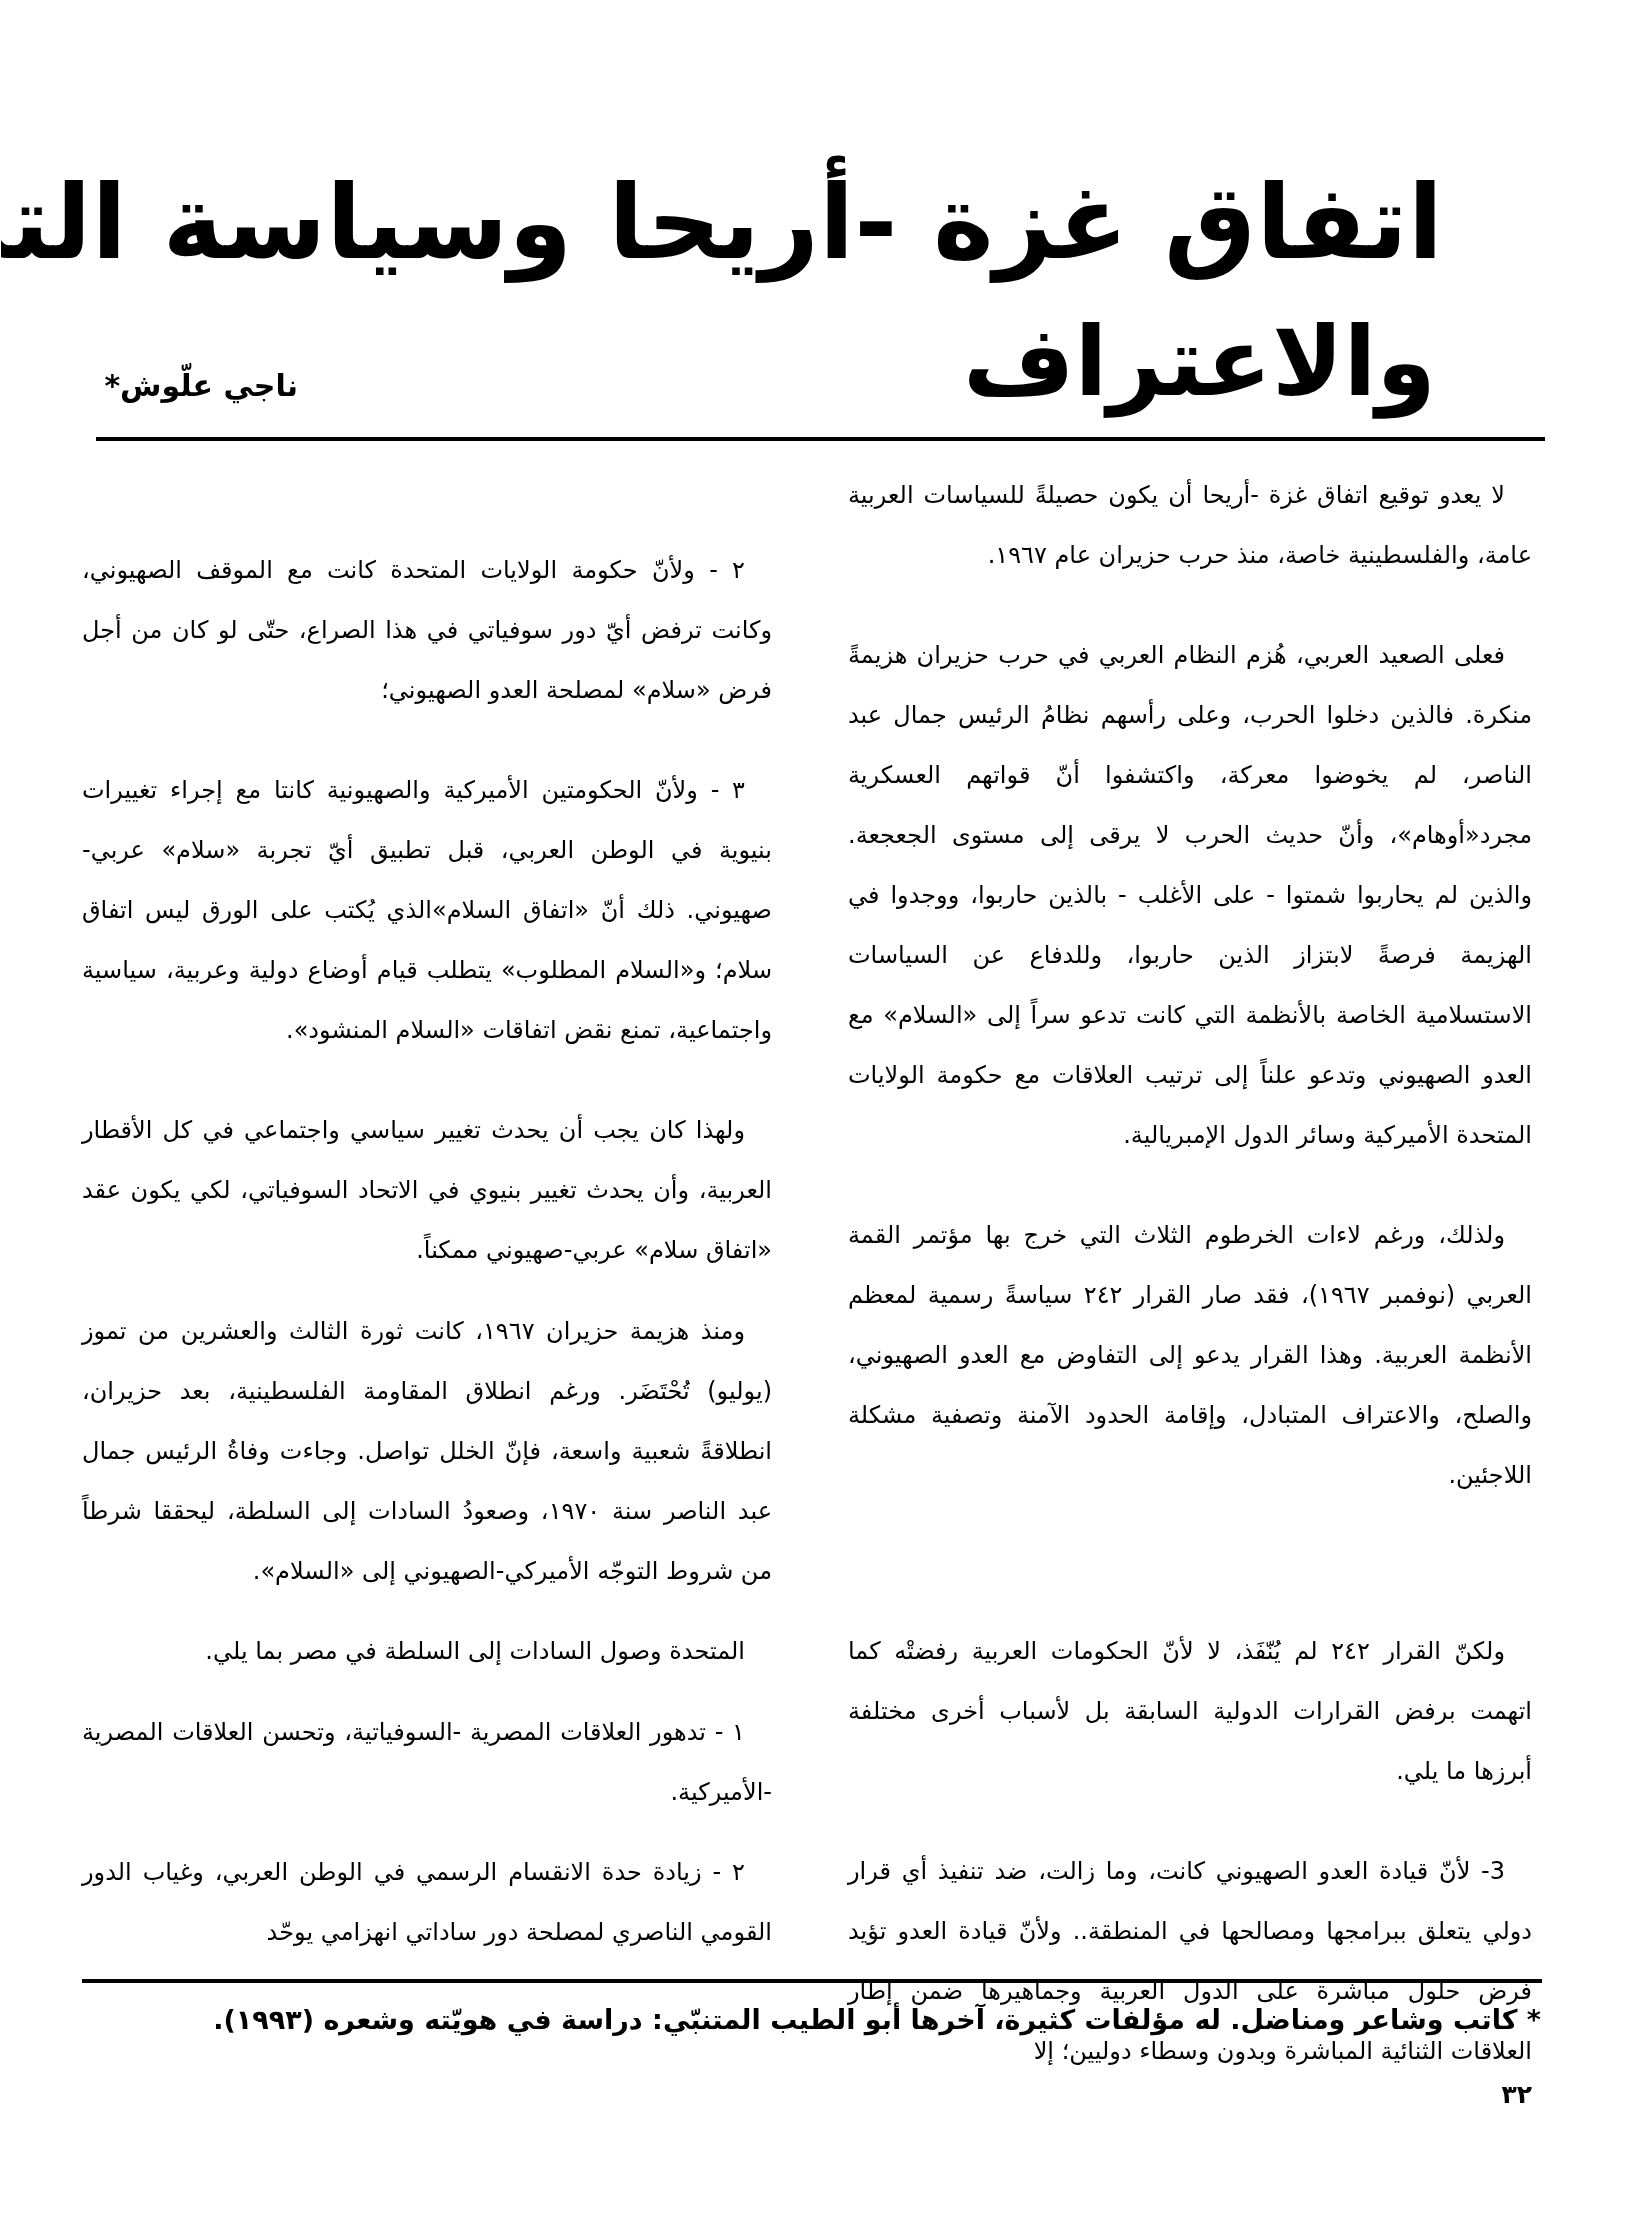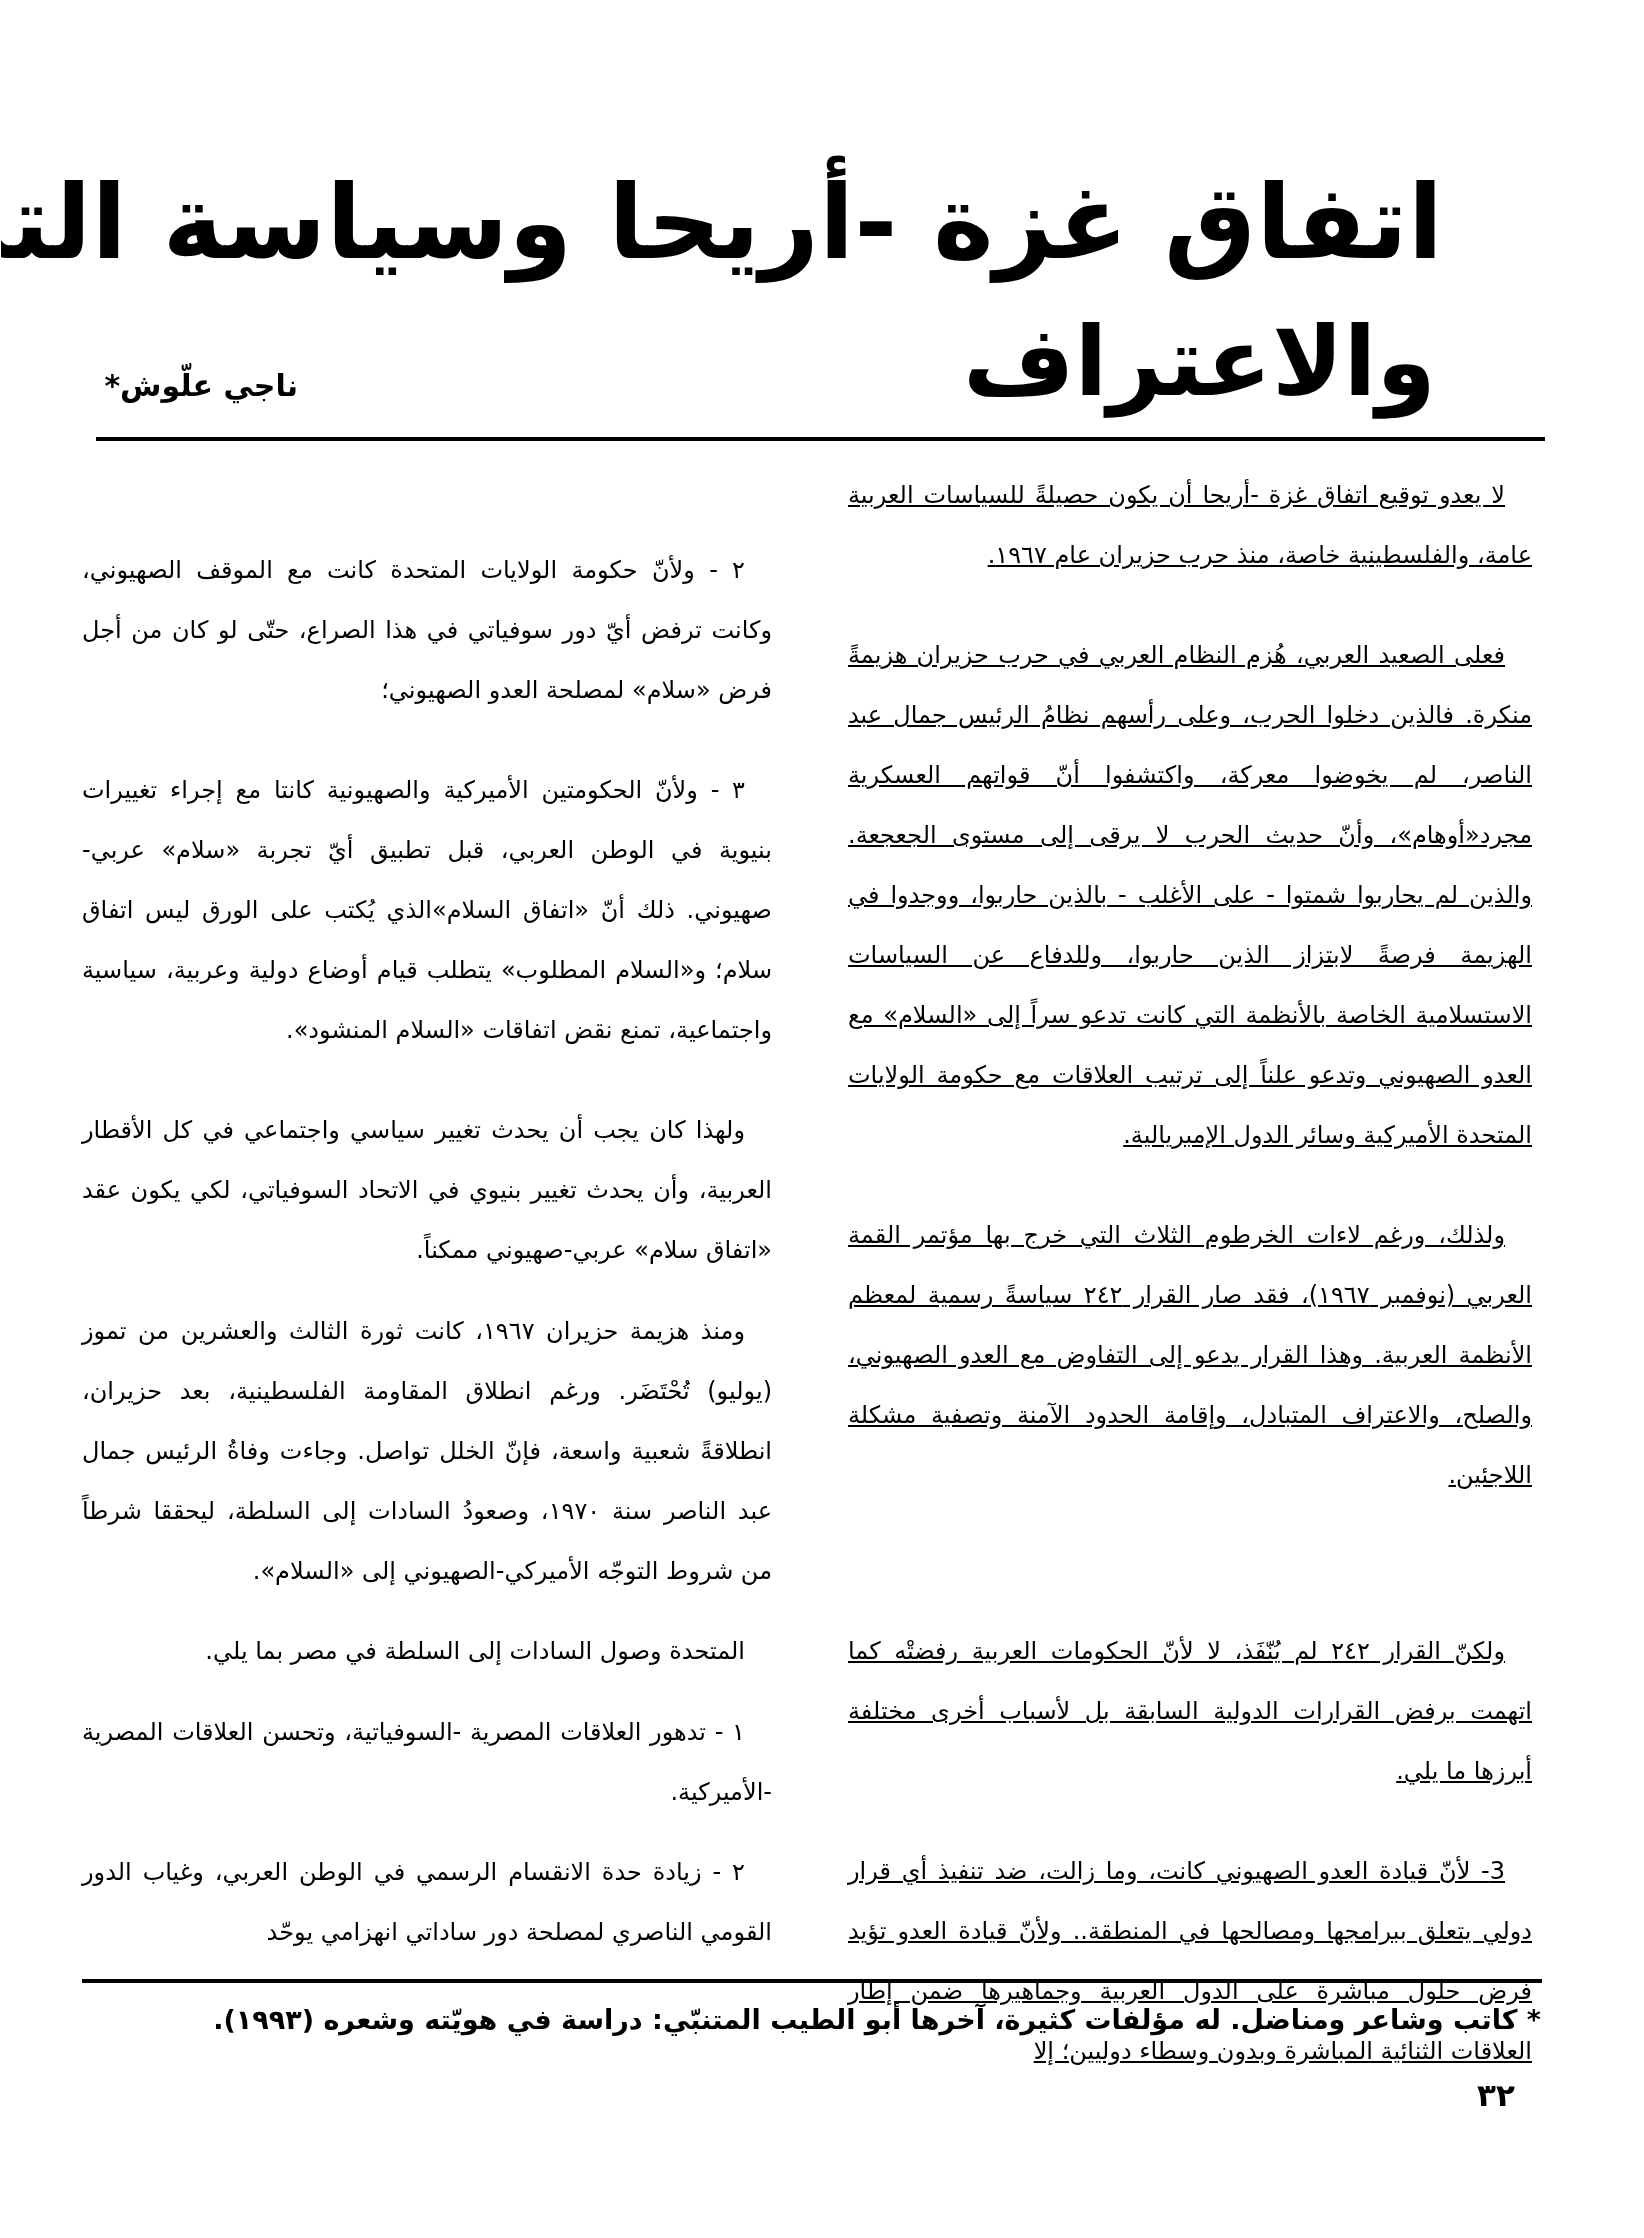--- a/index.html
+++ b/index.html
@@ -21,36 +21,36 @@
     text-align: right; direction: rtl;
   }
   .rule { position: absolute; background: #000; height: 4.1px; }
   #rule-top { top: 437px; left: 96px; width: 1449px; }
   #rule-bottom { top: 1979px; left: 82px; width: 1460px; }
 
   .column {
     position: absolute; direction: rtl; text-align: justify;
     font-size: 24px; line-height: 60px;
   }
-  #col-right { top: 465px; left: 848px; width: 684px; text-decoration: underline; }
+  #col-right { top: 465px; left: 848px; width: 684px; }
   #col-left  { top: 465px; left: 82px;  width: 690px; }
   .column p { margin: 0; text-align-last: right; }
   .column p.gap-s { margin-top: 20.5px; }
   .column p.gap-m { margin-top: 40px; }
   .column p.gap-l { margin-top: 116px; }
   .column p.indent { text-indent: 27px; }
 
   #footnote {
     position: absolute; top: 1996px; left: 246px; width: 1295px;
     font-size: 27px; line-height: 48px; font-weight: bold;
     direction: rtl; text-align: center; white-space: nowrap;
   }
   #page-number {
     position: absolute; top: 2071px; left: 1477px; width: 55px;
-    font-size: 31px; line-height: 48px; font-weight: bold; text-align: left;
+    font-size: 25px; line-height: 48px; font-weight: bold; text-align: right;
   }
 </style>
 </head>
 <body>
 
 <h1 id="title-1" class="title-line">اتفاق غزة -أريحا وسياسة التصفية</h1>
 <h1 id="title-2" class="title-line">والاعتراف</h1>
 <div id="author">ناجي علّوش*</div>
 
 <div id="rule-top" class="rule"></div>

